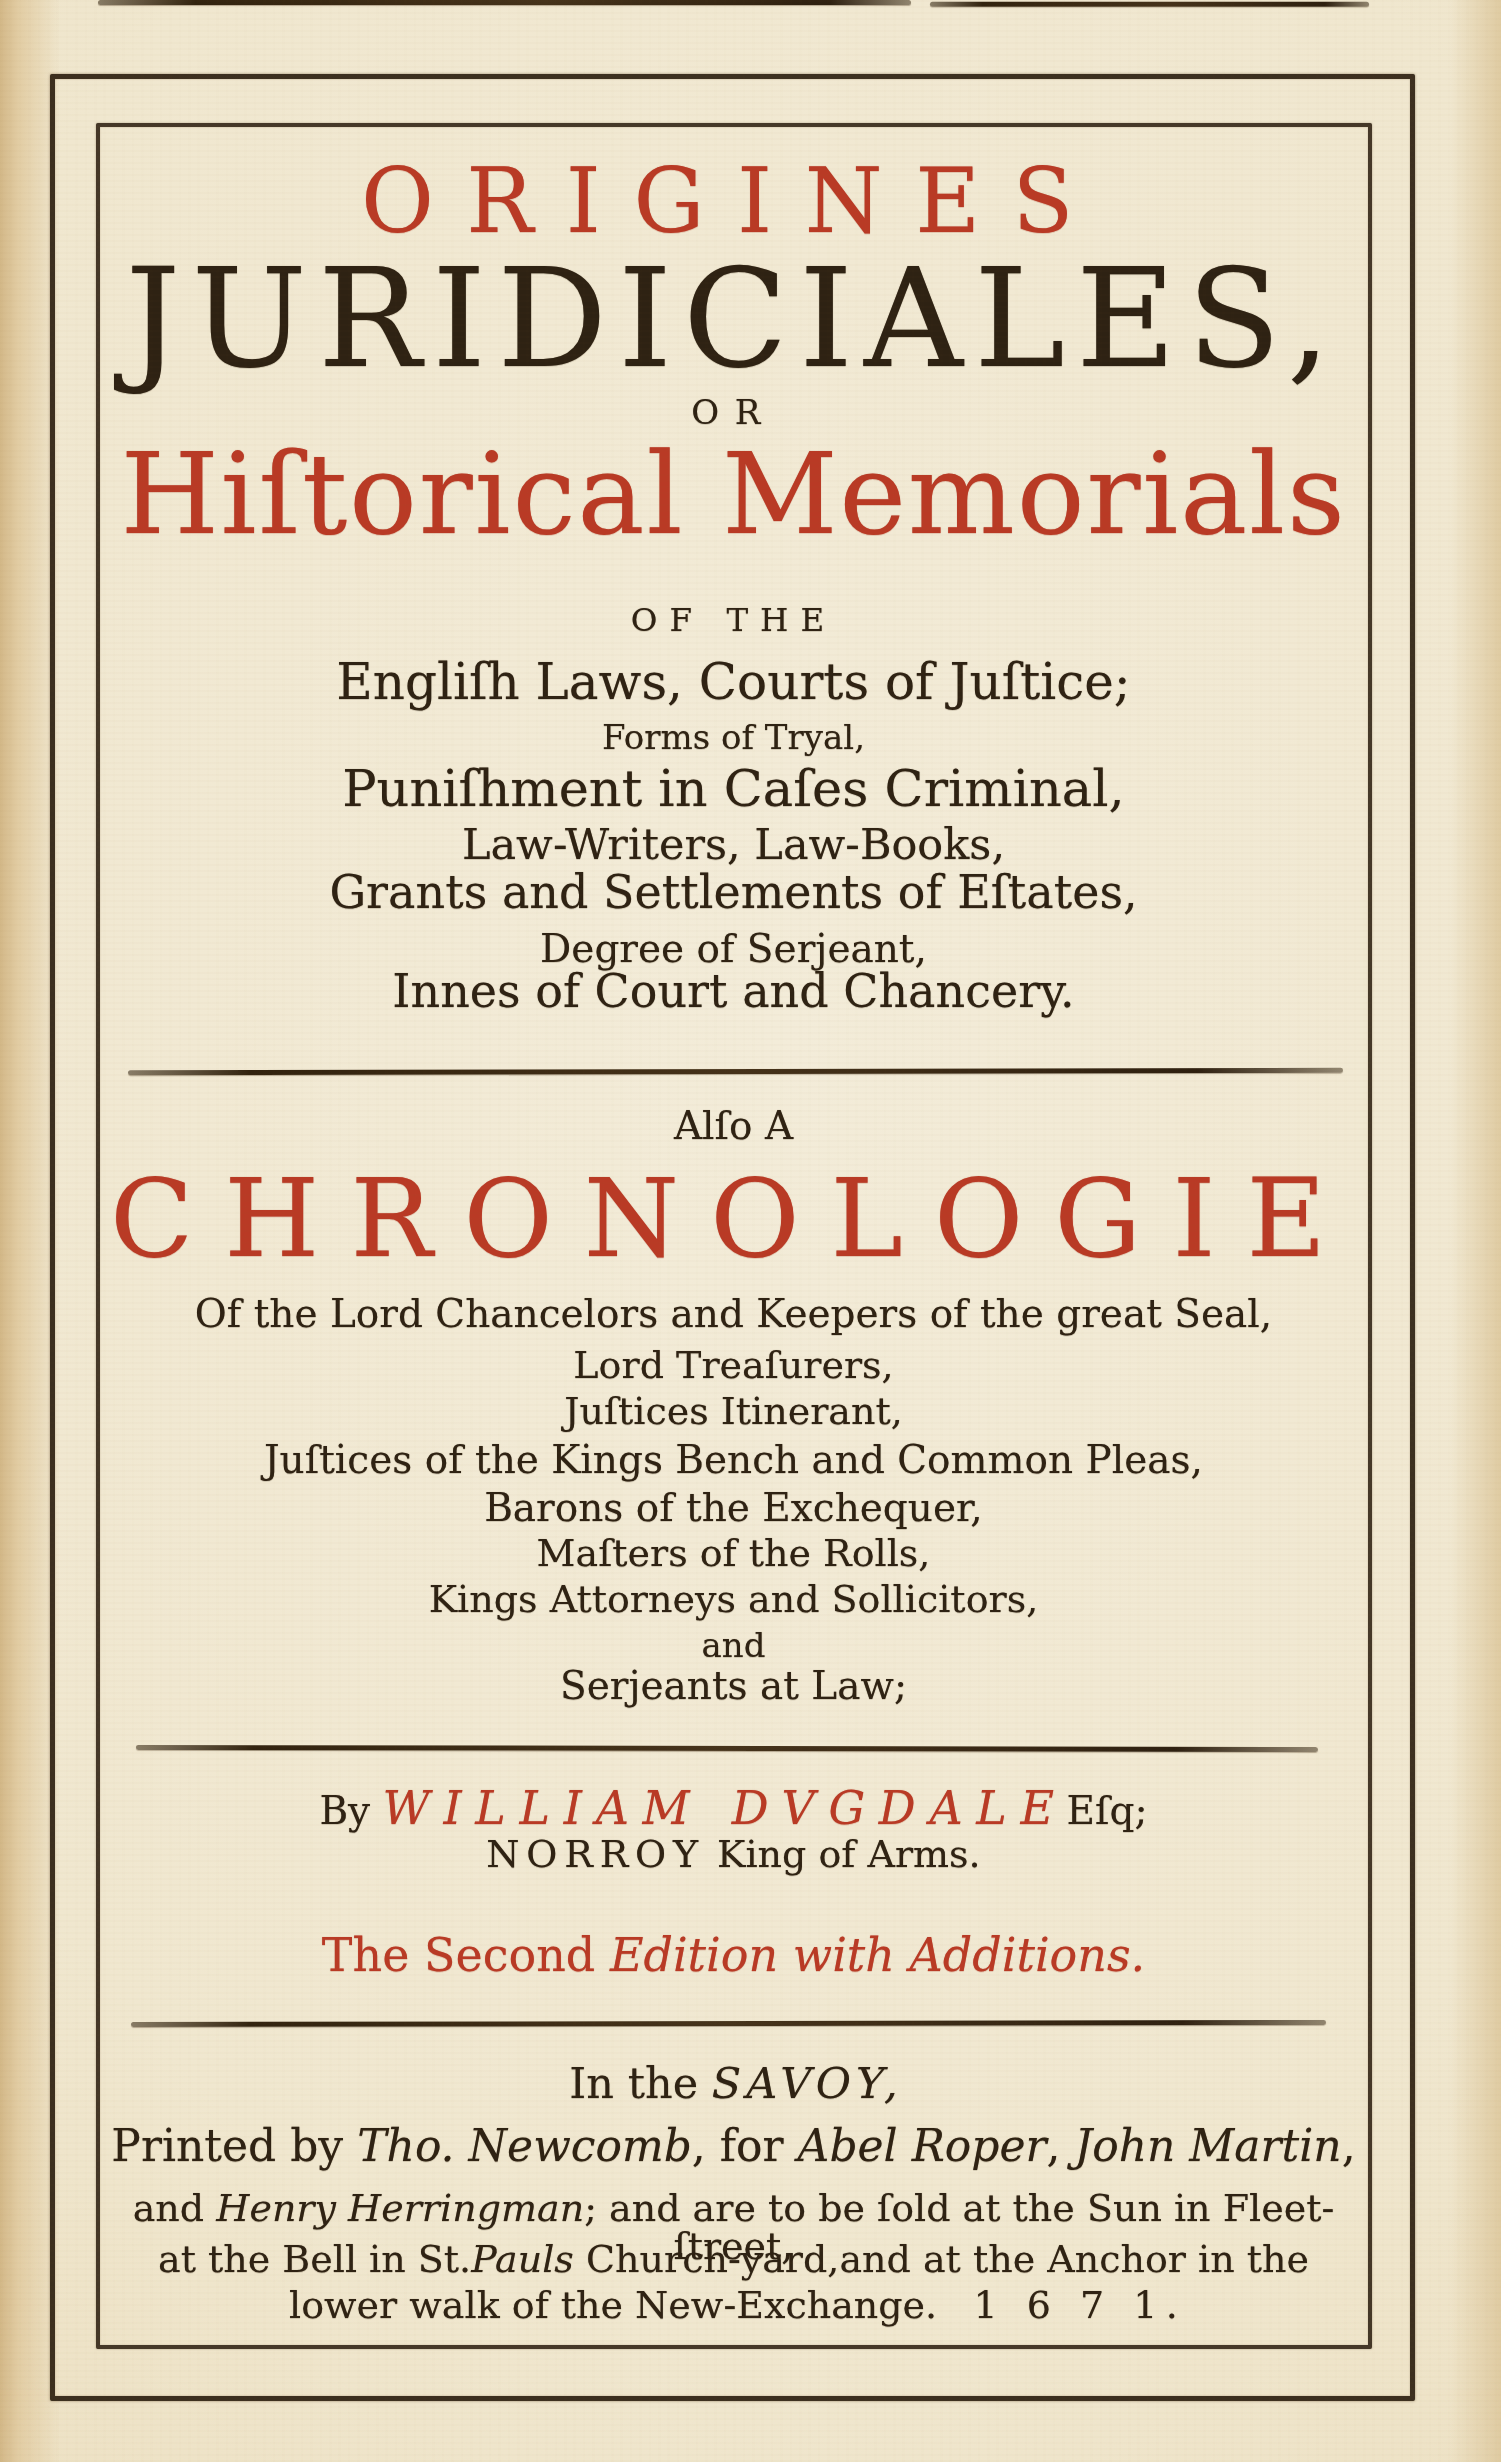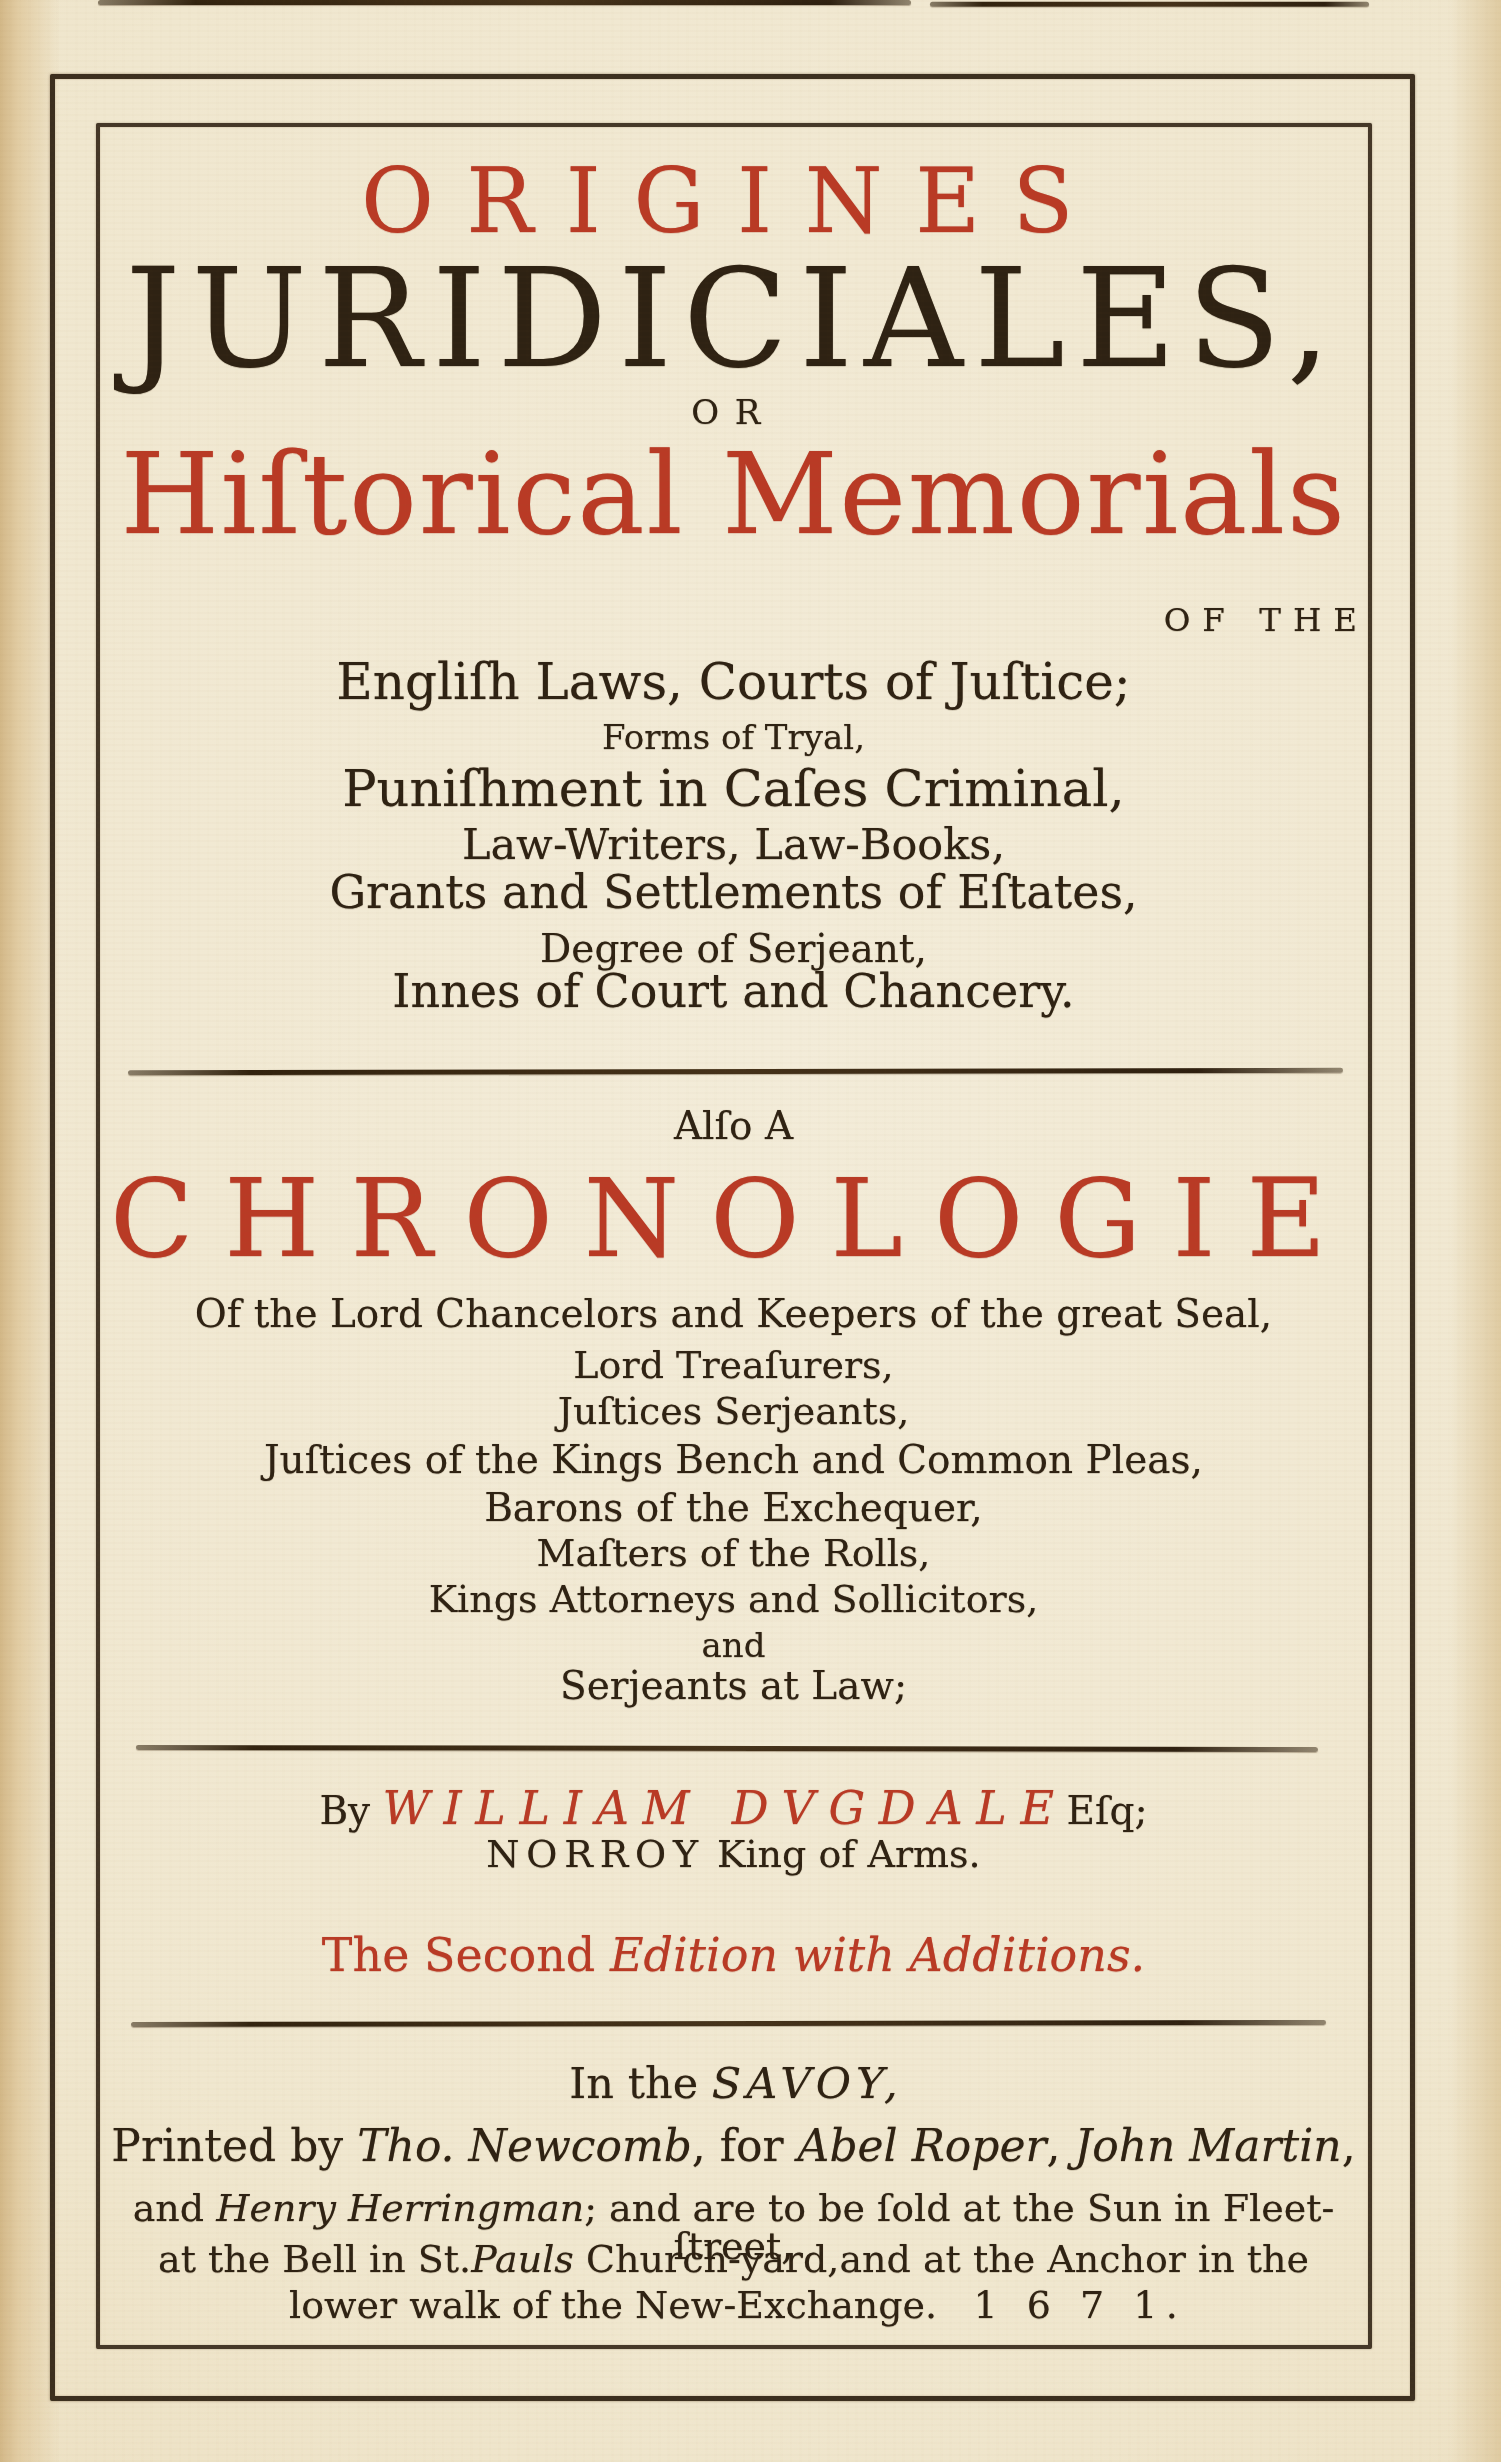--- a/index.html
+++ b/index.html
@@ -19,21 +19,21 @@
   .frame.inner{left:96px;top:123px;width:1276px;height:2226px;border:4.3px solid rgba(44,31,16,.88);
     box-shadow:0 0 1.7px rgba(80,55,25,.5), inset 0 0 1.7px rgba(80,55,25,.35);}
   .content{position:absolute;left:98px;top:0;width:1271px;height:2462px;}
   .line{position:absolute;left:0;width:100%;text-align:center;line-height:1;
     color:var(--ink,#2e2213);white-space:pre-wrap;
     text-shadow:0 0 0.9px rgba(48,30,12,.45),0 0.9px 0 rgba(48,30,12,.12);}
   .red{color:var(--red,#b93a25);text-shadow:0 0 0.9px rgba(170,50,30,.5),0 0.9px 0 rgba(170,50,30,.15);}
   .it{font-style:italic;}
   
   .ls6{letter-spacing:5.1px;margin-right:-5.1px;} .ls8{letter-spacing:6.8px;margin-right:-6.8px;}
-  .ls13{letter-spacing:11px;margin-right:-11px;} .ls14{letter-spacing:12px;margin-right:-12px;text-align:right;}
+  .ls13{letter-spacing:11px;margin-right:-11px;} .ls14{letter-spacing:12px;margin-right:-12px;}
   .ls16{letter-spacing:13.7px;margin-right:-13.7px;} .ls18{letter-spacing:15.4px;margin-right:-15.4px;}
   .ls38{letter-spacing:32.5px;margin-right:-32.5px;} .ls36{letter-spacing:31px;margin-right:-31px;}
   .ls10{letter-spacing:8.5px;margin-right:-8.5px;}
   
   .t-origines{top:157px;font-size:89px;}
   .t-jurid{top:250px;font-size:137px;}
   .t-or{top:395px;font-size:34px;}
   .t-hist{top:438px;font-size:113px;letter-spacing:1.7px;}
   .t-ofthe{top:604px;font-size:32.5px;}
   .st0{top:657px;font-size:50px;} .st1{top:720px;font-size:34px;}
@@ -91,21 +91,21 @@
     <div class="line st5">Degree of Serjeant,</div>
     <div class="line st6">Innes of Court and Chancery.</div>
 
     <div class="rule r1"></div>
 
     <div class="line t-also">Alſo A</div>
     <div class="line ct0">Of the Lord Chancelors and Keepers of the great Seal,</div>
 
     <div class="line t-chrono red ls36">CHRONOLOGIE</div>
     <div class="line ct1">Lord Treaſurers,</div>
-    <div class="line ct2">Juſtices Serjeants,</div>
+    <div class="line ct2">Juſtices Itinerant,</div>
     <div class="line ct3">Juſtices of the Kings Bench and Common Pleas,</div>
     <div class="line ct4">Barons of the Exchequer,</div>
     <div class="line ct5">Maſters of the Rolls,</div>
     <div class="line ct6">Kings Attorneys and Sollicitors,</div>
     <div class="line ct7">and</div>
     <div class="line ct8">Serjeants at Law;</div>
 
     <div class="rule r2"></div>
 
     <div class="line t-by"><span>By </span><span class="red it ls16 name">WILLIAM DVGDALE</span><span> Eſq;</span></div>

